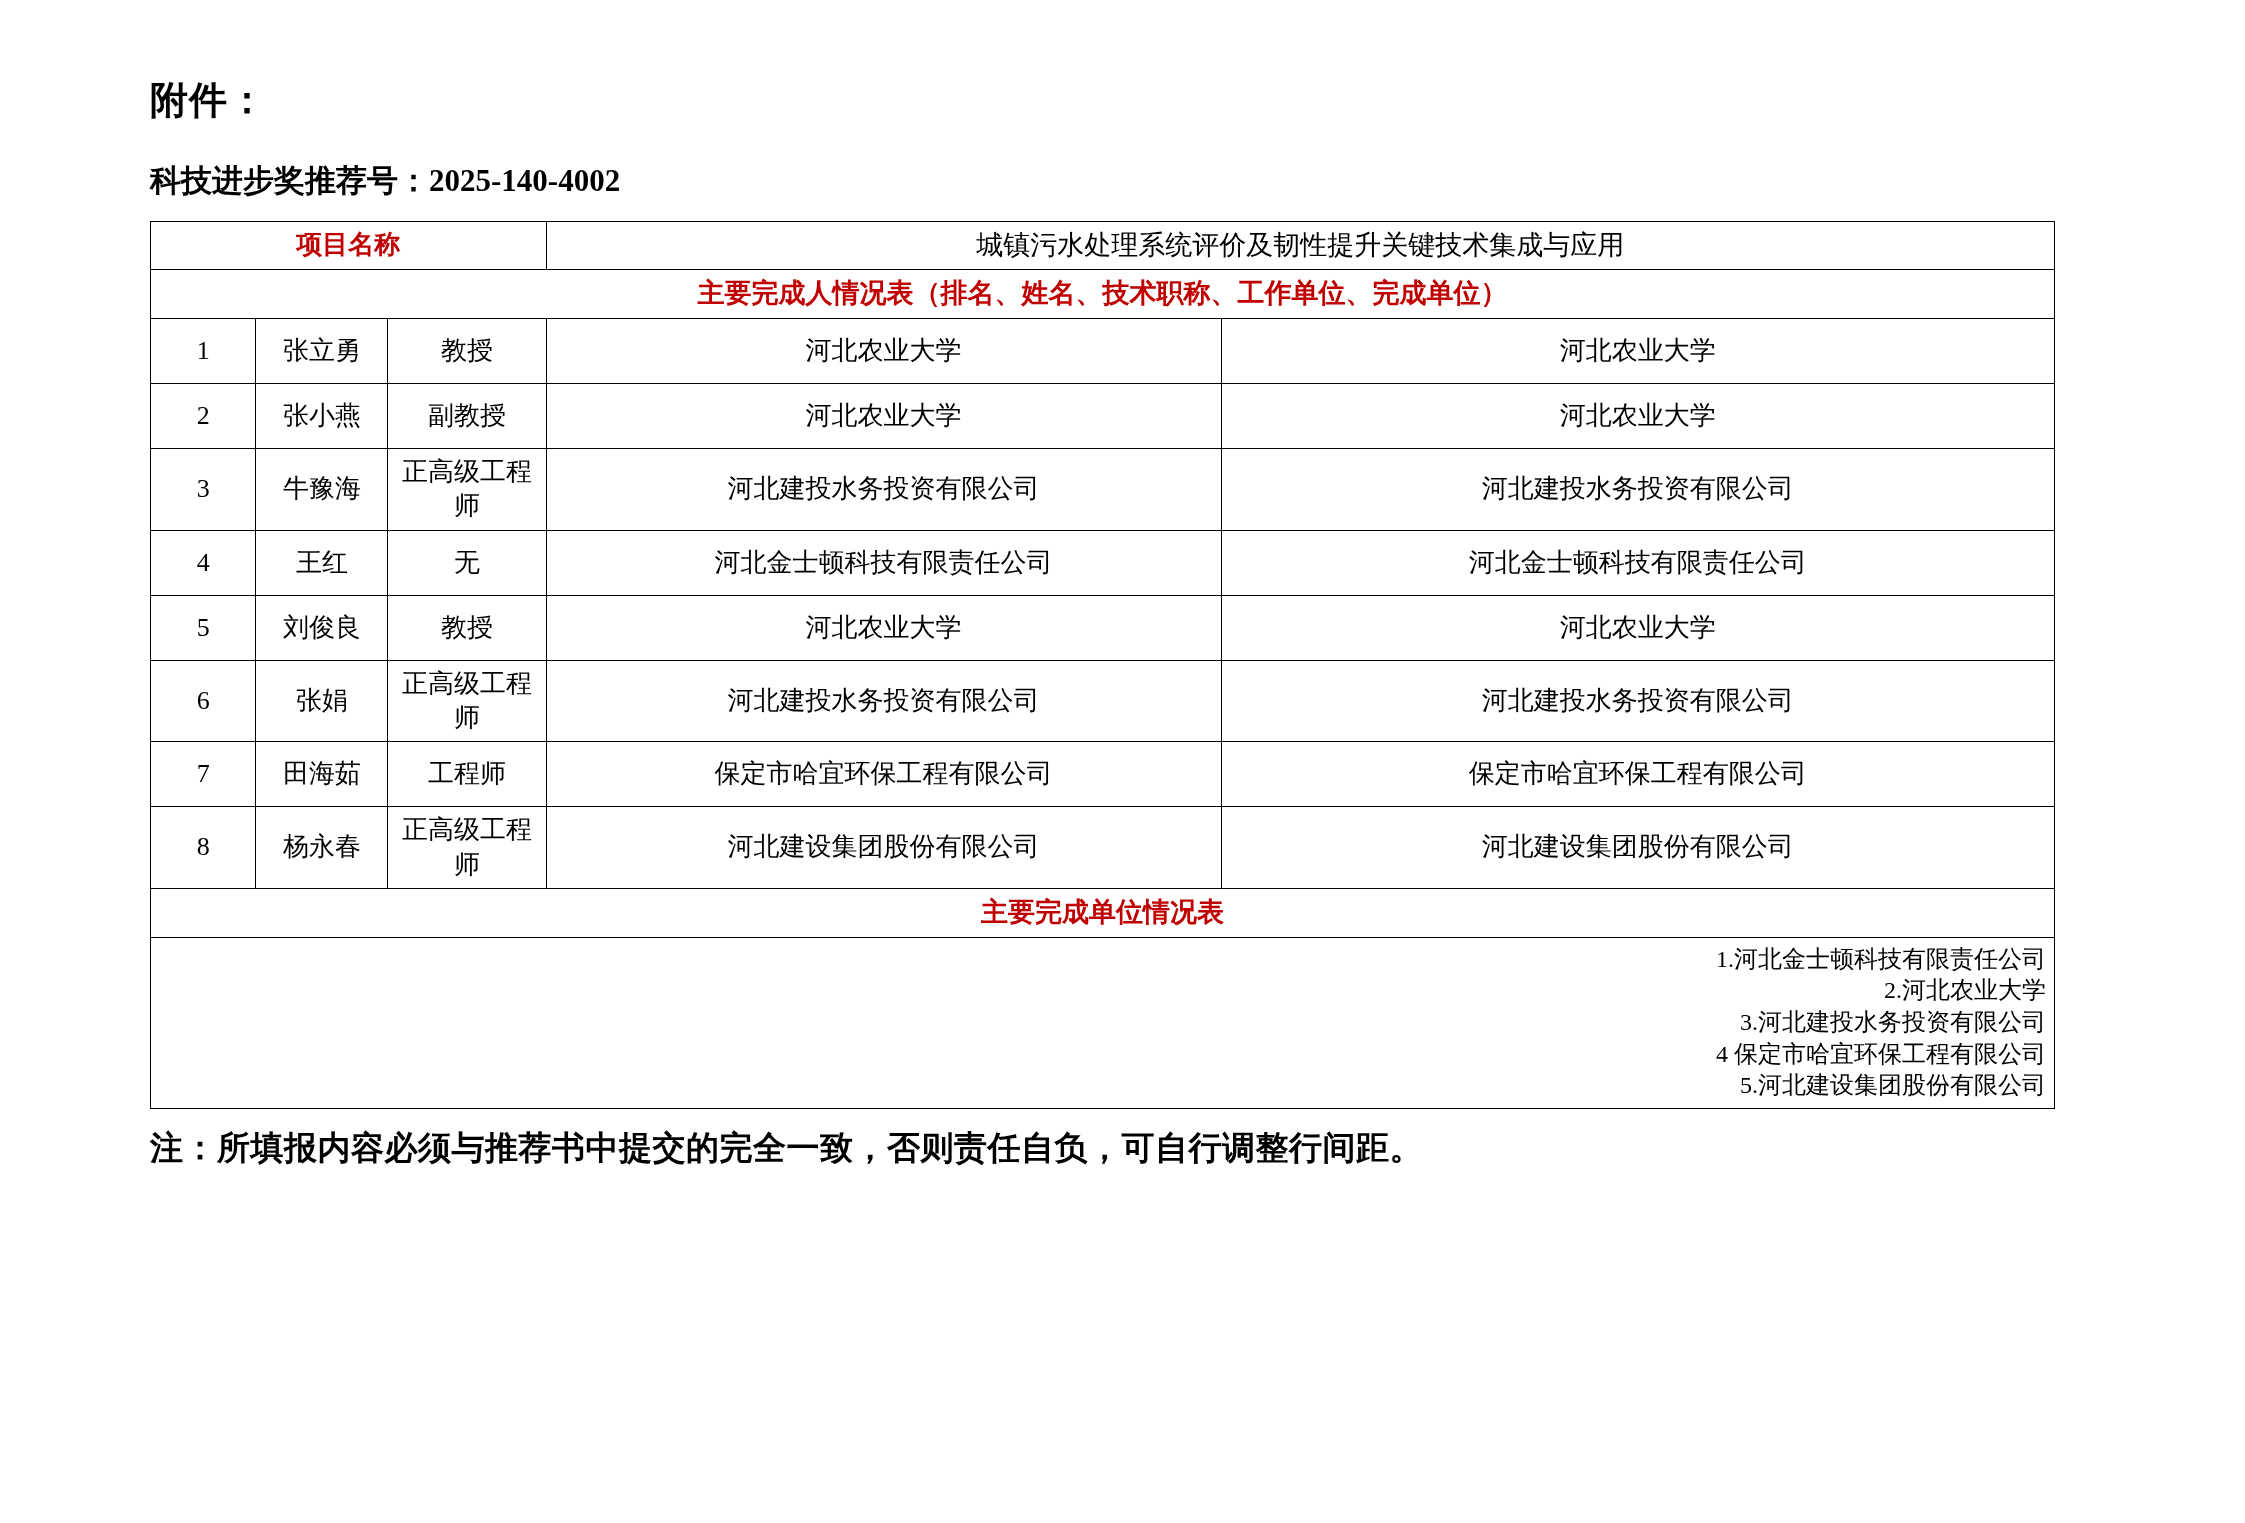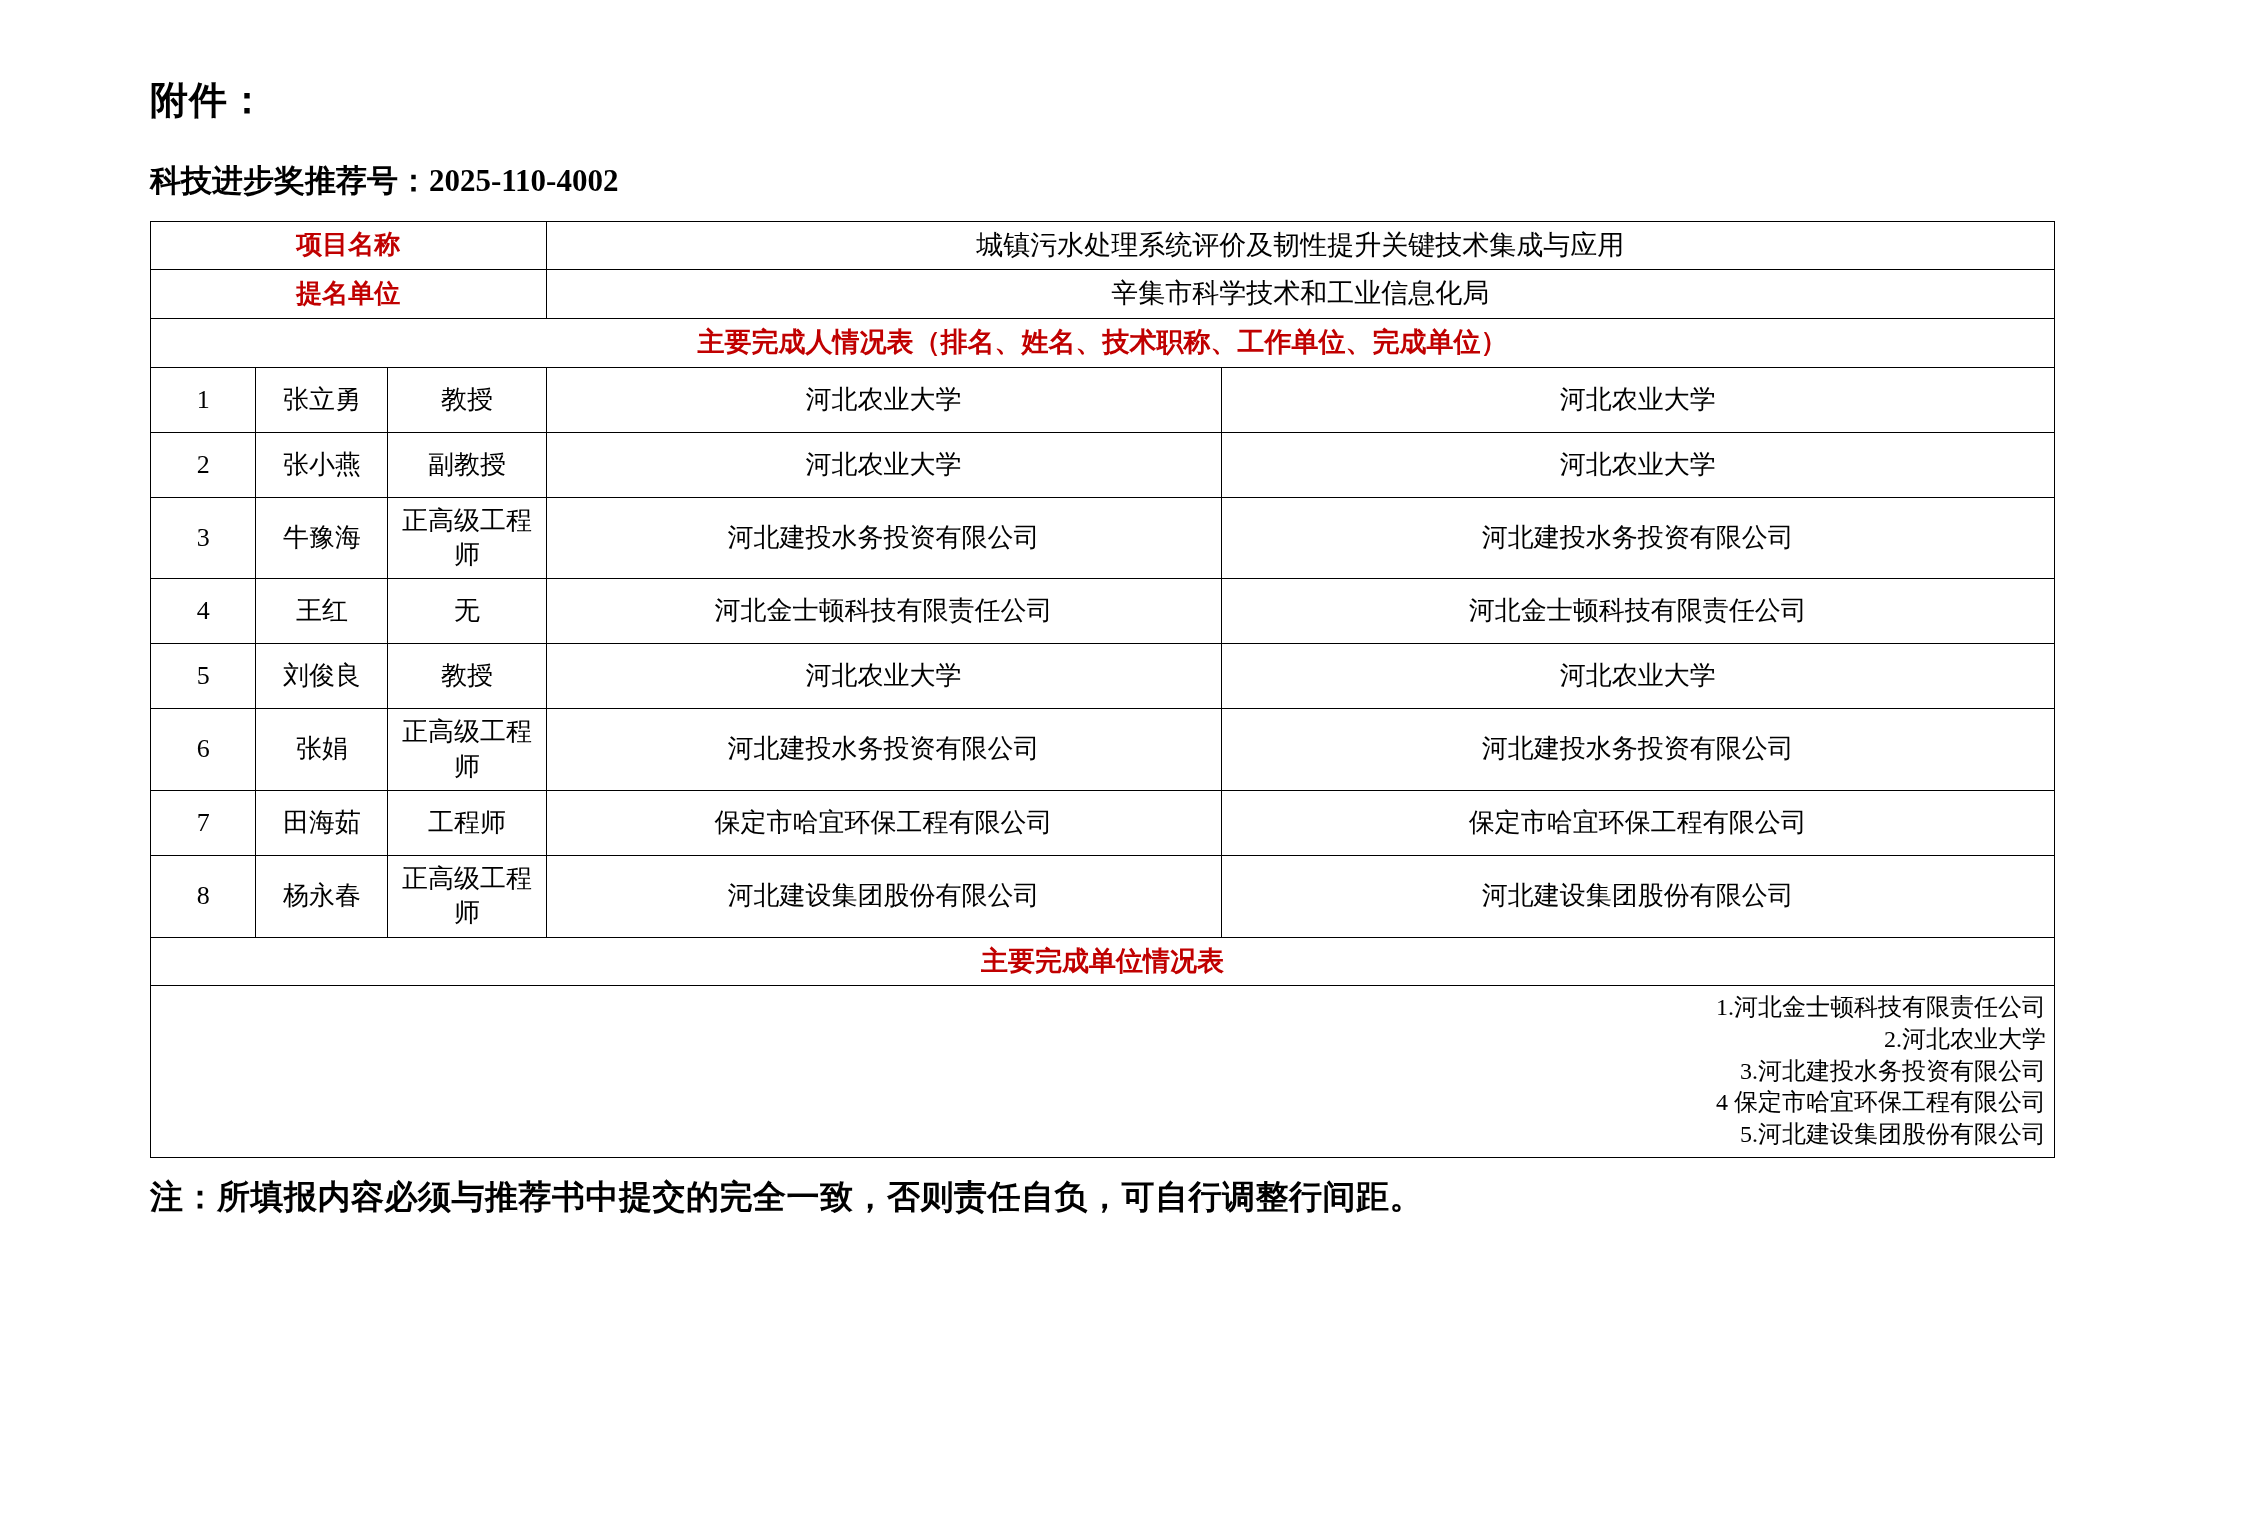--- a/index.html
+++ b/index.html
@@ -107,40 +107,36 @@
 </style>
 </head>
 <body>
 
 <div class="page">
   <div class="doc-body">
 
     <div class="attach-label">附件：</div>
 
     <div class="rec-line">
-      <span>科技进步奖推荐号：</span><span class="num">2025-110-4002</span>
+      <span>科技进步奖推荐号：</span><span class="num">2025-140-4002</span>
     </div>
 
     <table class="main">
       <colgroup>
         <col class="col-rank">
         <col class="col-name">
         <col class="col-title">
         <col class="col-work">
         <col class="col-done">
       </colgroup>
       <tbody>
         <tr>
           <td class="hdr-label red" colspan="3">项目名称</td>
           <td class="title-cell" colspan="2">城镇污水处理系统评价及韧性提升关键技术集成与应用</td>
         </tr>
-        <tr>
-          <td class="hdr-label red" colspan="3">提名单位</td>
-          <td class="title-cell" colspan="2">辛集市科学技术和工业信息化局</td>
-        </tr>
 
         <tr>
           <td class="section-title red" colspan="5">主要完成人情况表（排名、姓名、技术职称、工作单位、完成单位）</td>
         </tr>
 
 
         <tr class="datarow">
           <td>1</td>
           <td>张立勇</td>
           <td>教授</td>

